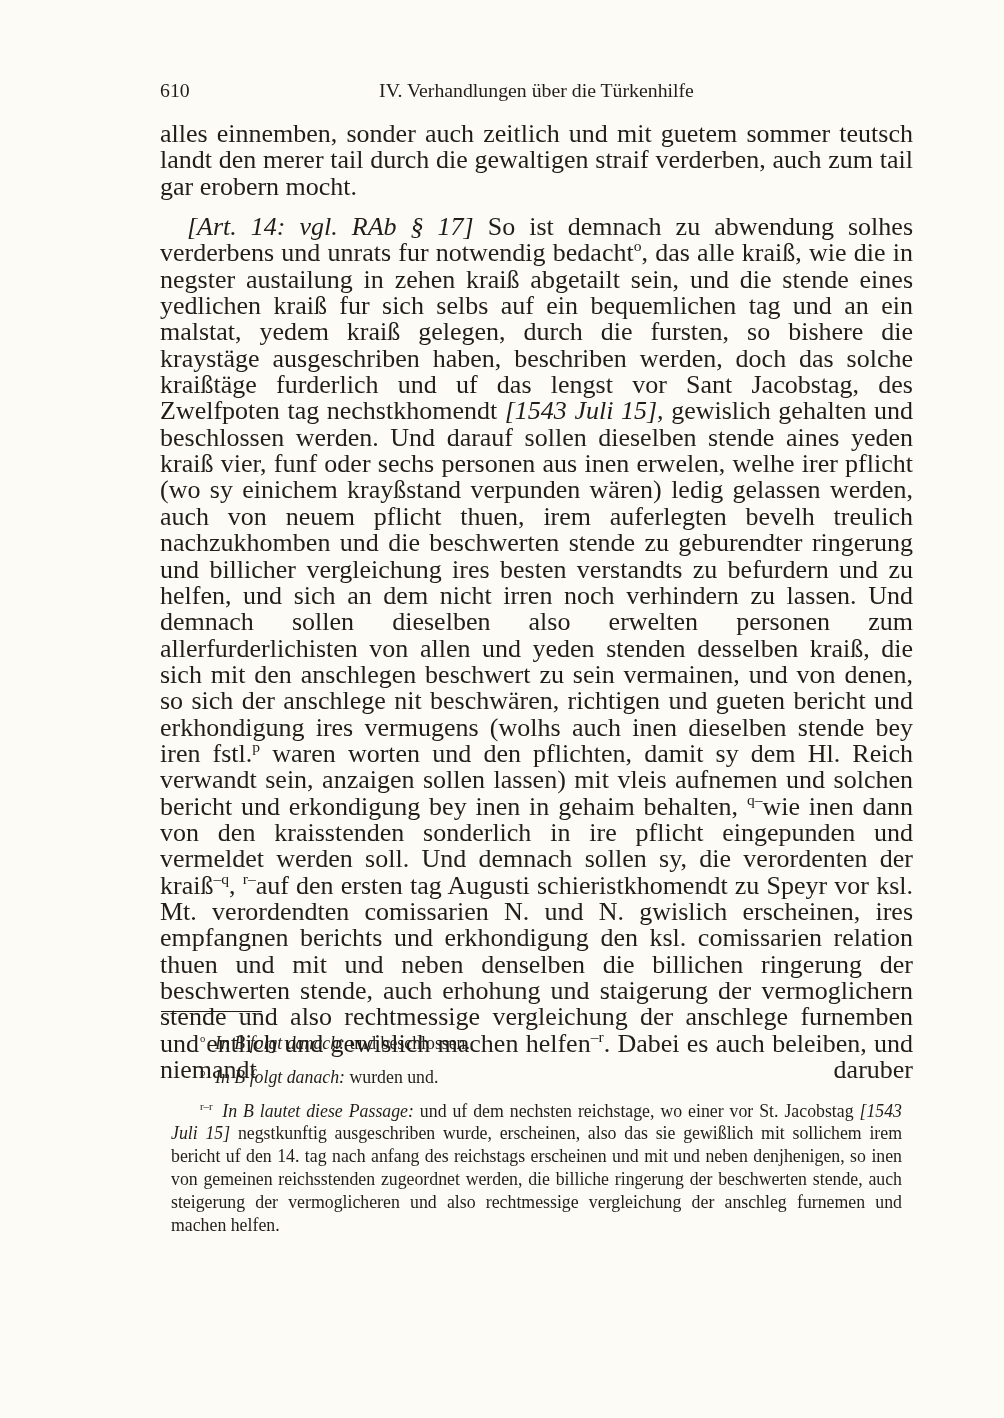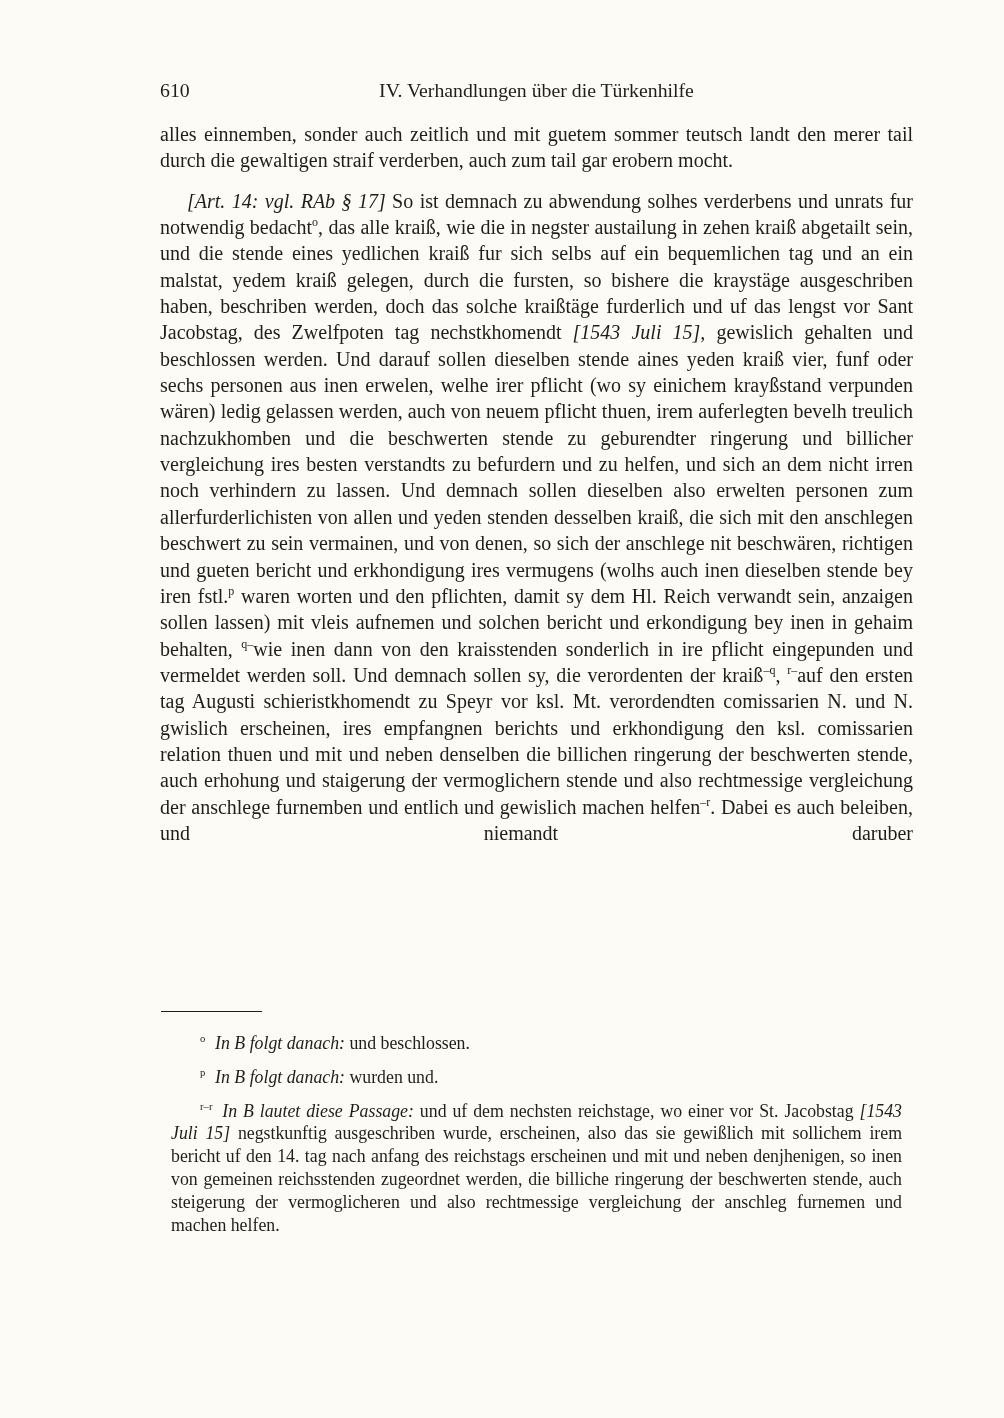--- a/index.html
+++ b/index.html
@@ -21,21 +21,21 @@
 
   .page-header{
     position:absolute;top:78px;left:160px;width:753px;
     font-size:19.8px;line-height:24px;
   }
   .page-number{position:absolute;left:0;top:0;text-align:center;}
   .running-head{display:block;text-align:center;}
 
   .body-text{
     position:absolute;top:121px;left:160px;width:753px;
-    font-size:20px;line-height:26.35px;
+    font-size:26px;line-height:26.35px;
     text-align:justify;
     hyphens:auto;
     -webkit-hyphens:auto;
   }
   .para{margin:0;padding:0;}
   .para.indent{text-indent:27px;}
   .para.justify-last{text-align-last:justify;margin-top:14px;}
 
   .italic{font-style:italic;}
   .sup{

